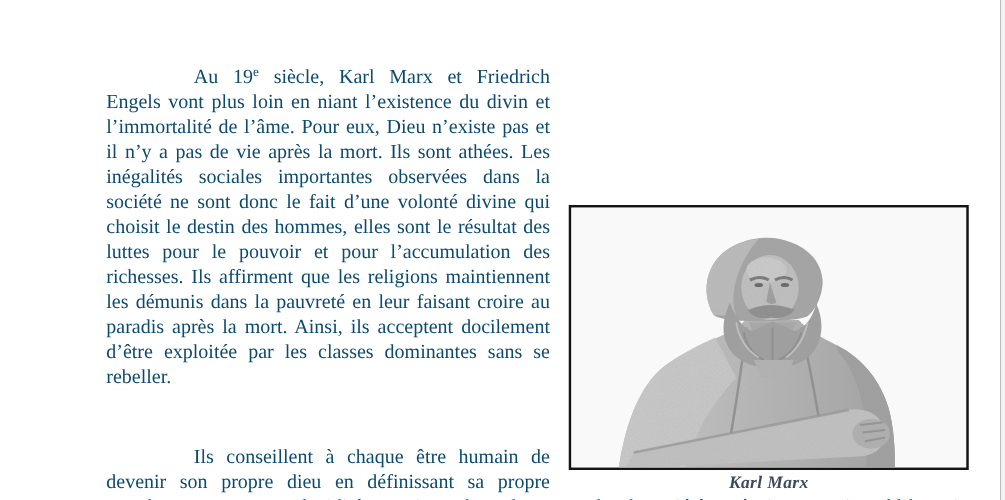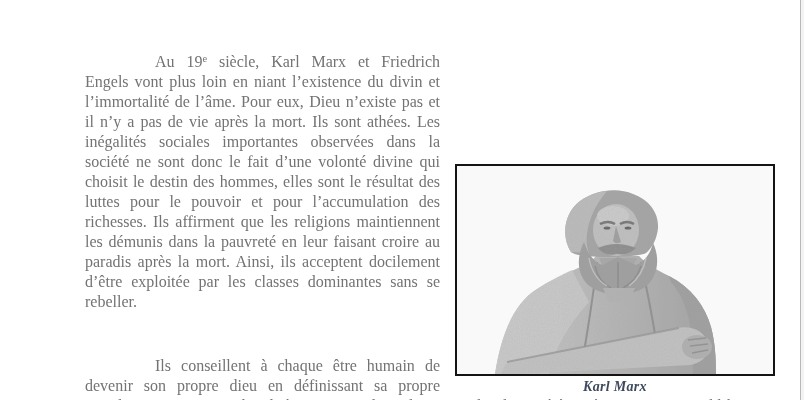--- a/index.html
+++ b/index.html
@@ -7,21 +7,21 @@
     width: 804px; height: 400px; overflow: hidden;
     background: #ffffff; position: relative;
     font-family: "Liberation Serif", "DejaVu Serif", serif;
   }
   .screen { position: absolute; inset: 0; background: #ffffff; }
   .content {
     margin-left: 85px; width: 690px; padding-top: 52px;
   }
   .para {
     margin: 0; font-size: 16px; line-height: 20px;
-    text-align: justify; color: #737373; text-indent: 70px;
+    text-align: justify; color: #0c4a6e; text-indent: 70px;
   }
   .para-2 { margin-top: 44px; }
   sup.ord { font-size: 10.5px; line-height: 0; vertical-align: 5px; }
   figure.fig {
     float: right; width: 320px;
     margin: 112px 0 0 15px; padding: 0;
   }
   .photo-frame {
     box-sizing: border-box; width: 320px; height: 212px;
     border: 2px solid #141414; background: #f7f7f8; overflow: hidden;

